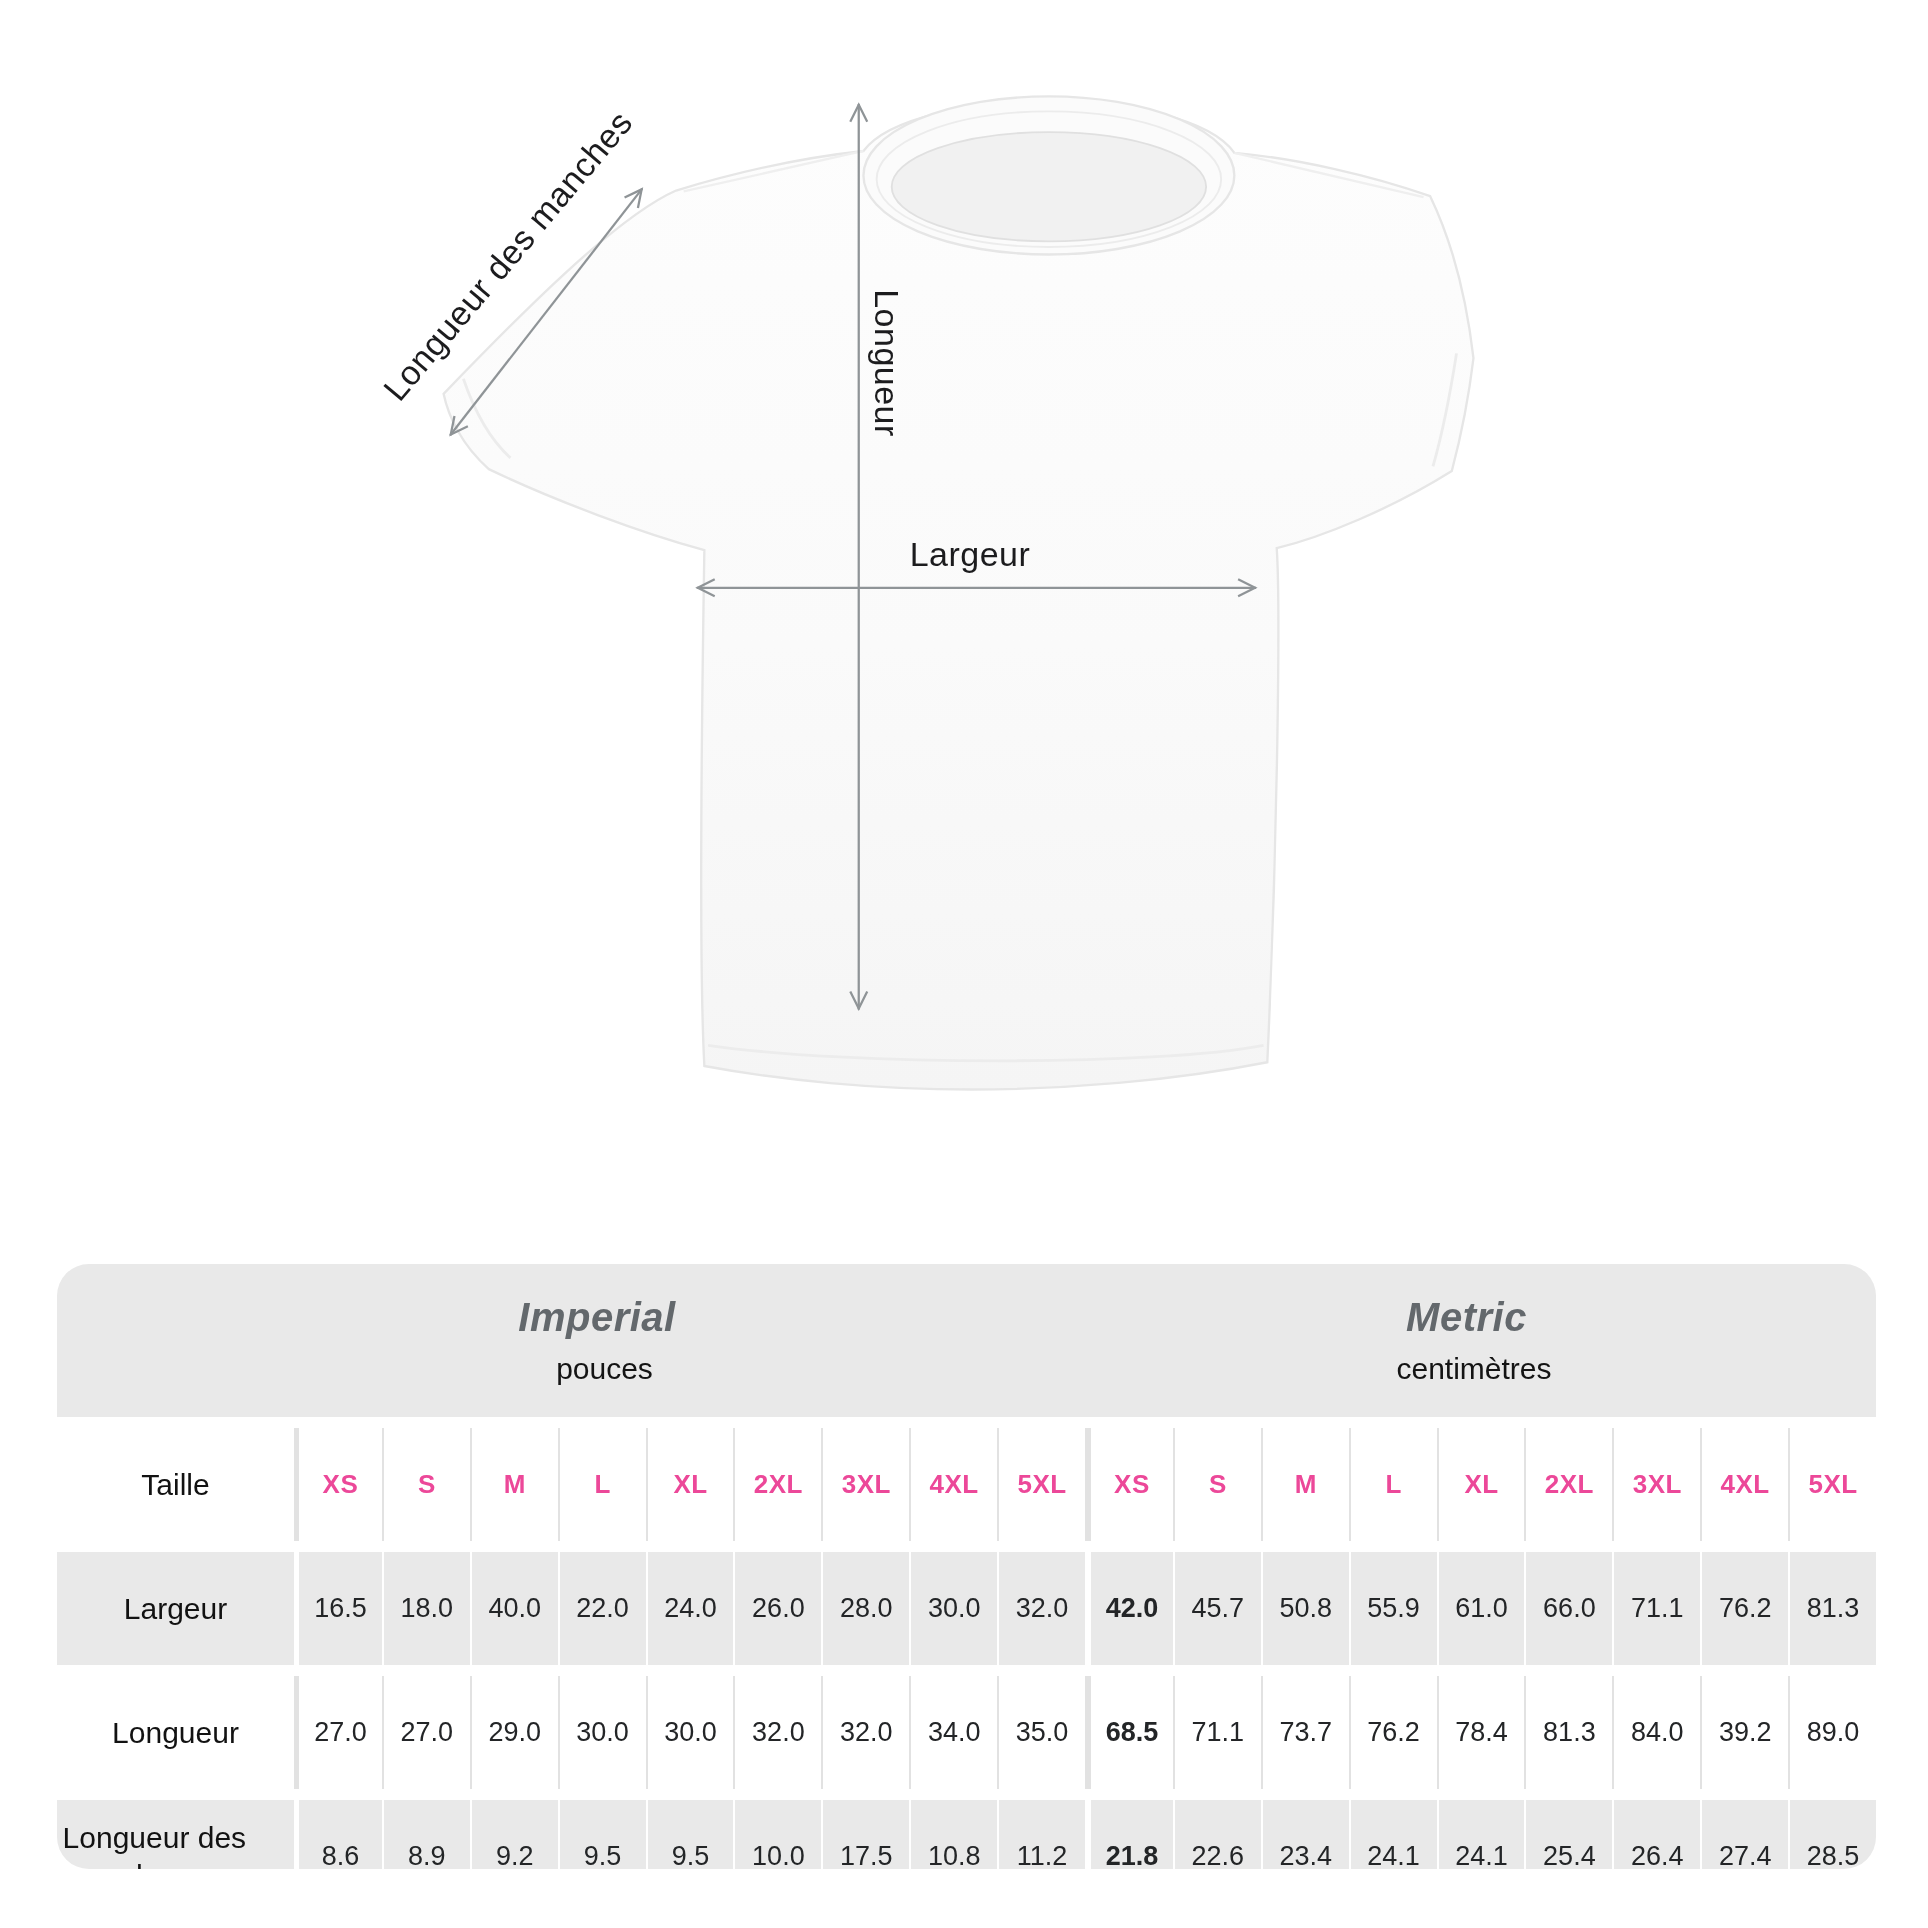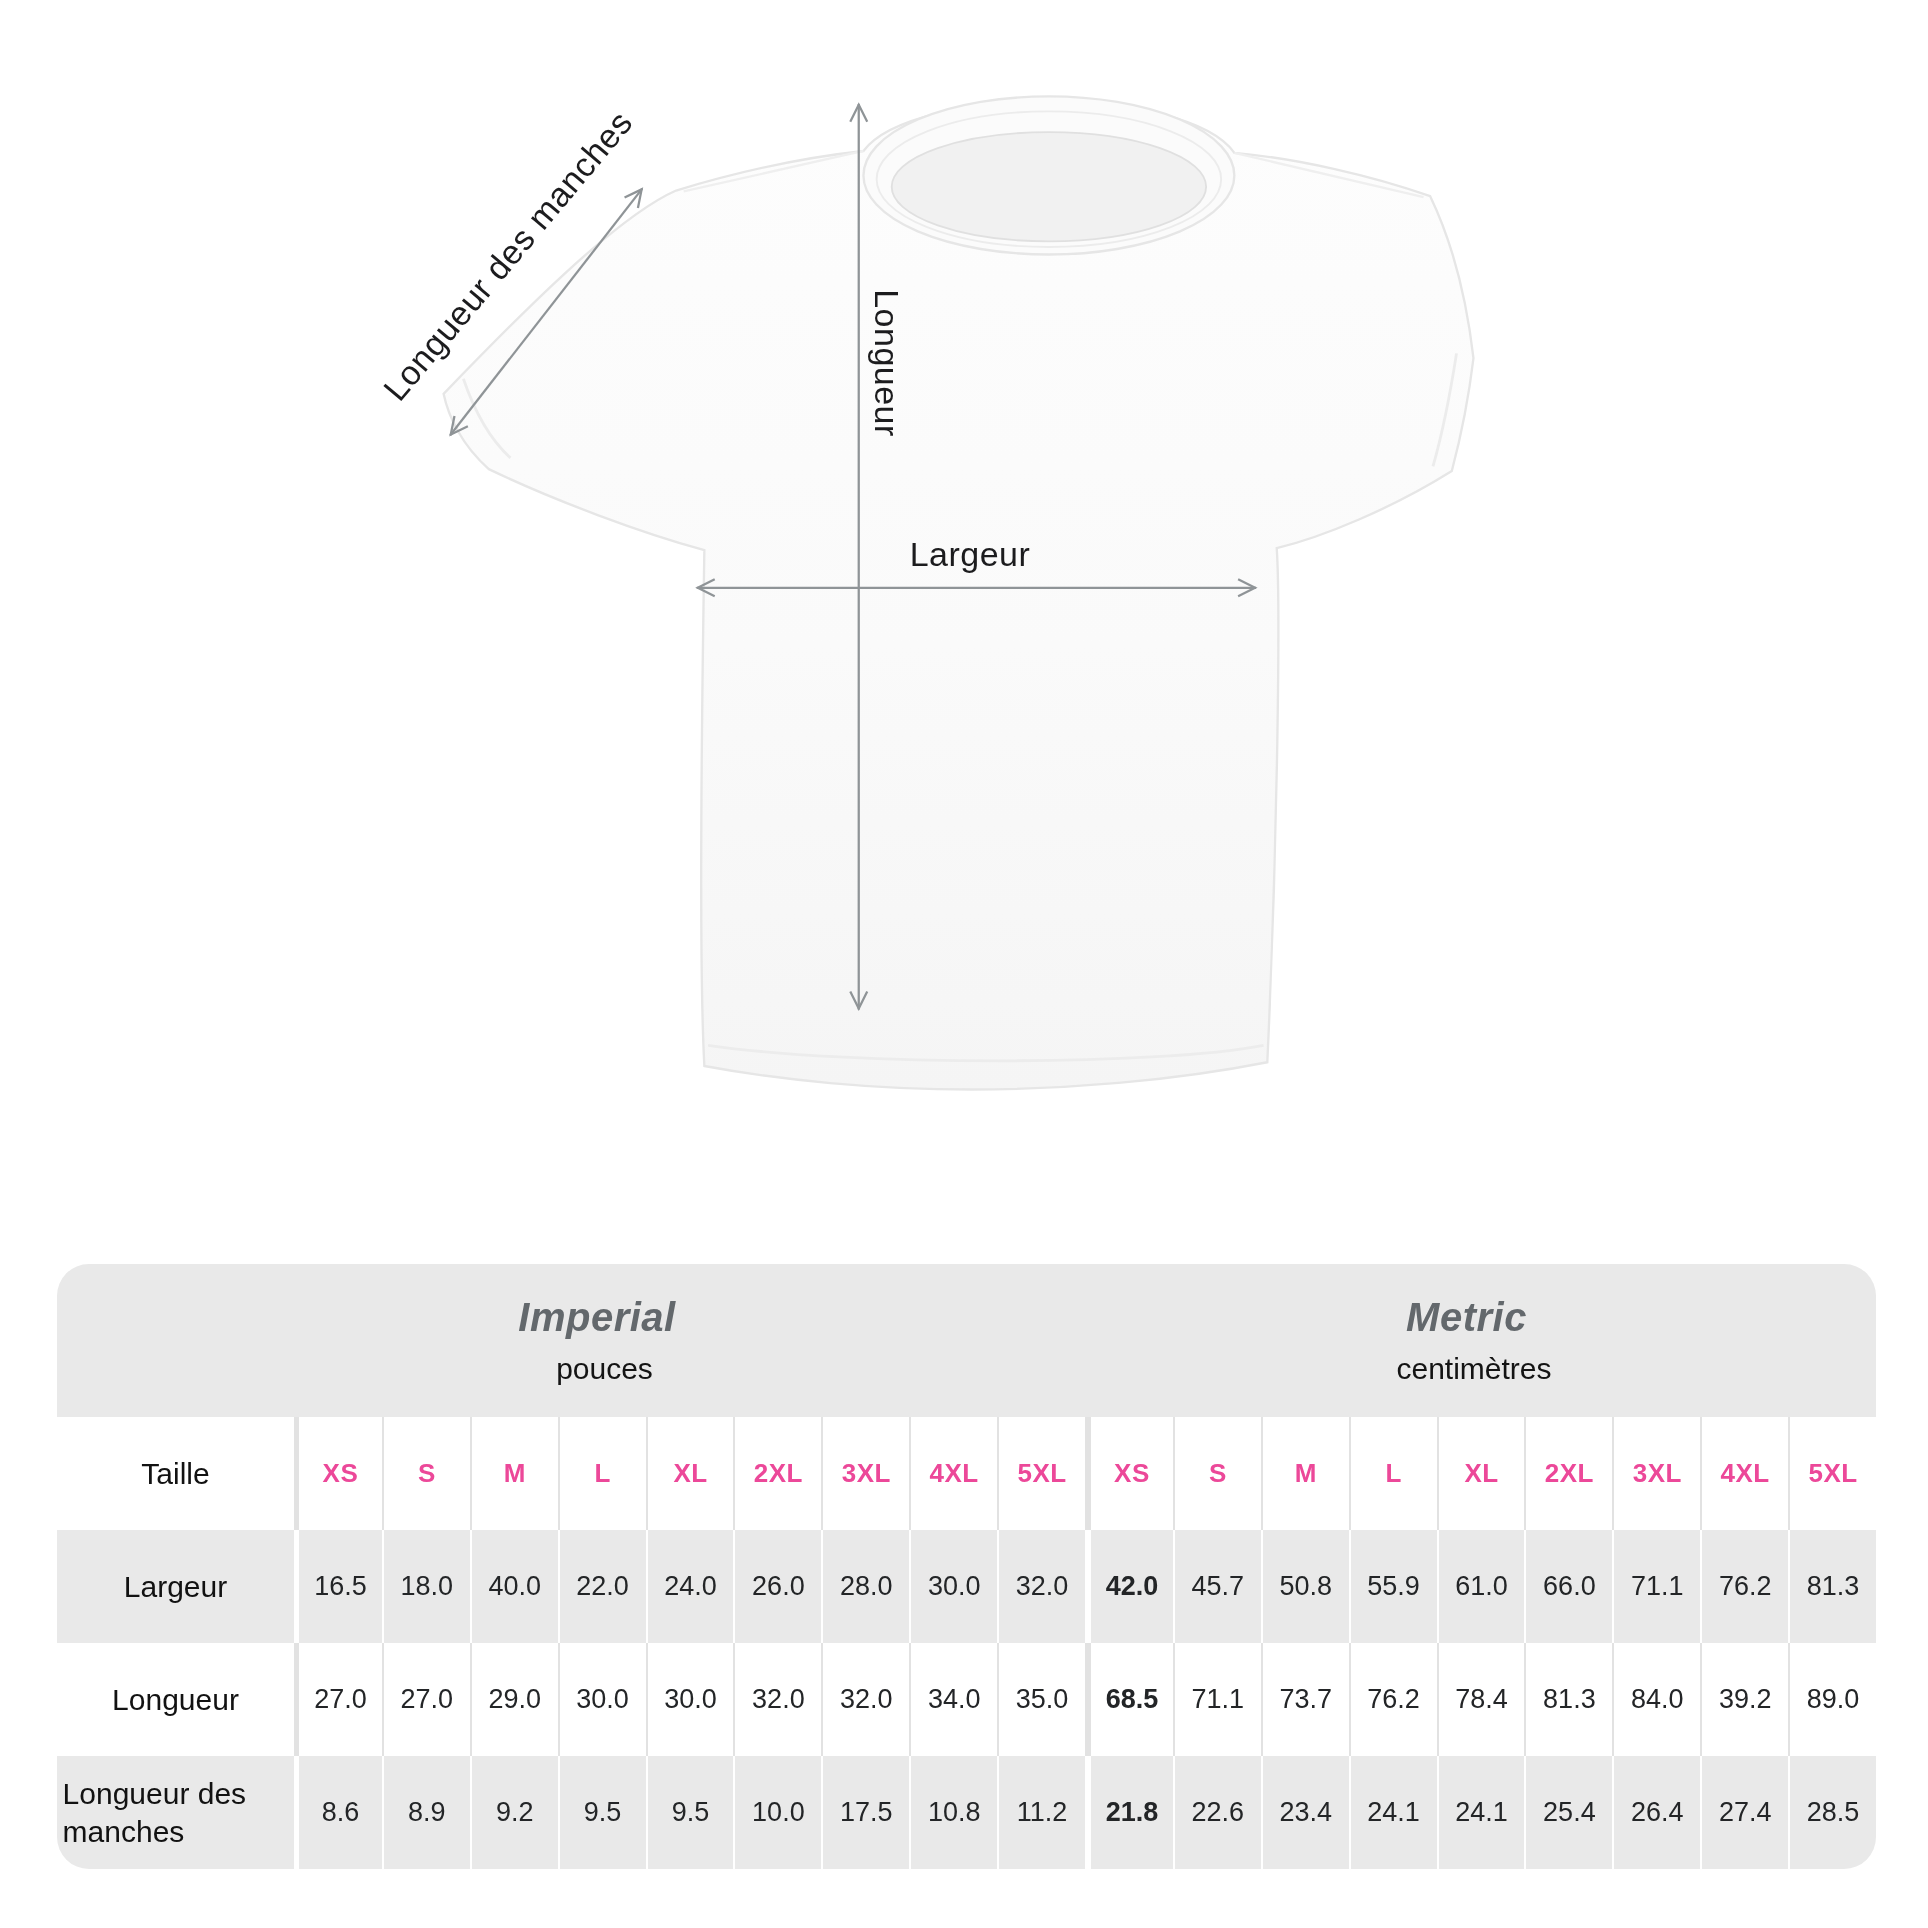--- a/index.html
+++ b/index.html
@@ -30,21 +30,21 @@
     border-radius:32px;overflow:hidden;background:#fff;
   }
   .band{
     height:153px;background:#e9e9e9;display:grid;grid-template-columns:1024px 1fr;
   }
   .ugroup{display:flex;flex-direction:column;align-items:center;justify-content:center;gap:11.3px;}
   .ugroup.imperial{padding-left:56px;align-items:center;}
   .ugroup.metric{padding-right:24px;}
   .gtitle{font-size:40px;font-style:italic;font-weight:700;color:#63686c;letter-spacing:0.5px;}
   .gsub{font-size:30px;color:#141414;margin-left:15px;}
-  .trow{display:grid;grid-template-columns:237px repeat(18,1fr);height:113px;}
+  .trow{display:grid;grid-template-columns:237px repeat(18,1fr);height:113px;margin-top:11px;}
   .cell{
     display:flex;align-items:center;justify-content:center;
     font-size:27px;color:#232527;
   }
   .r-light .cell{background:#ffffff;border-left:2.8px solid #e2e2e2;}
   .r-shade .cell{background:#e9e9e9;border-left:2.8px solid #ffffff;}
   .cell.first{border-left-width:5.6px;}
   .cell.half{border-left-width:6.6px;font-weight:bold;}
   .cell.label{
     border-left:none !important;justify-content:center;text-align:left;

